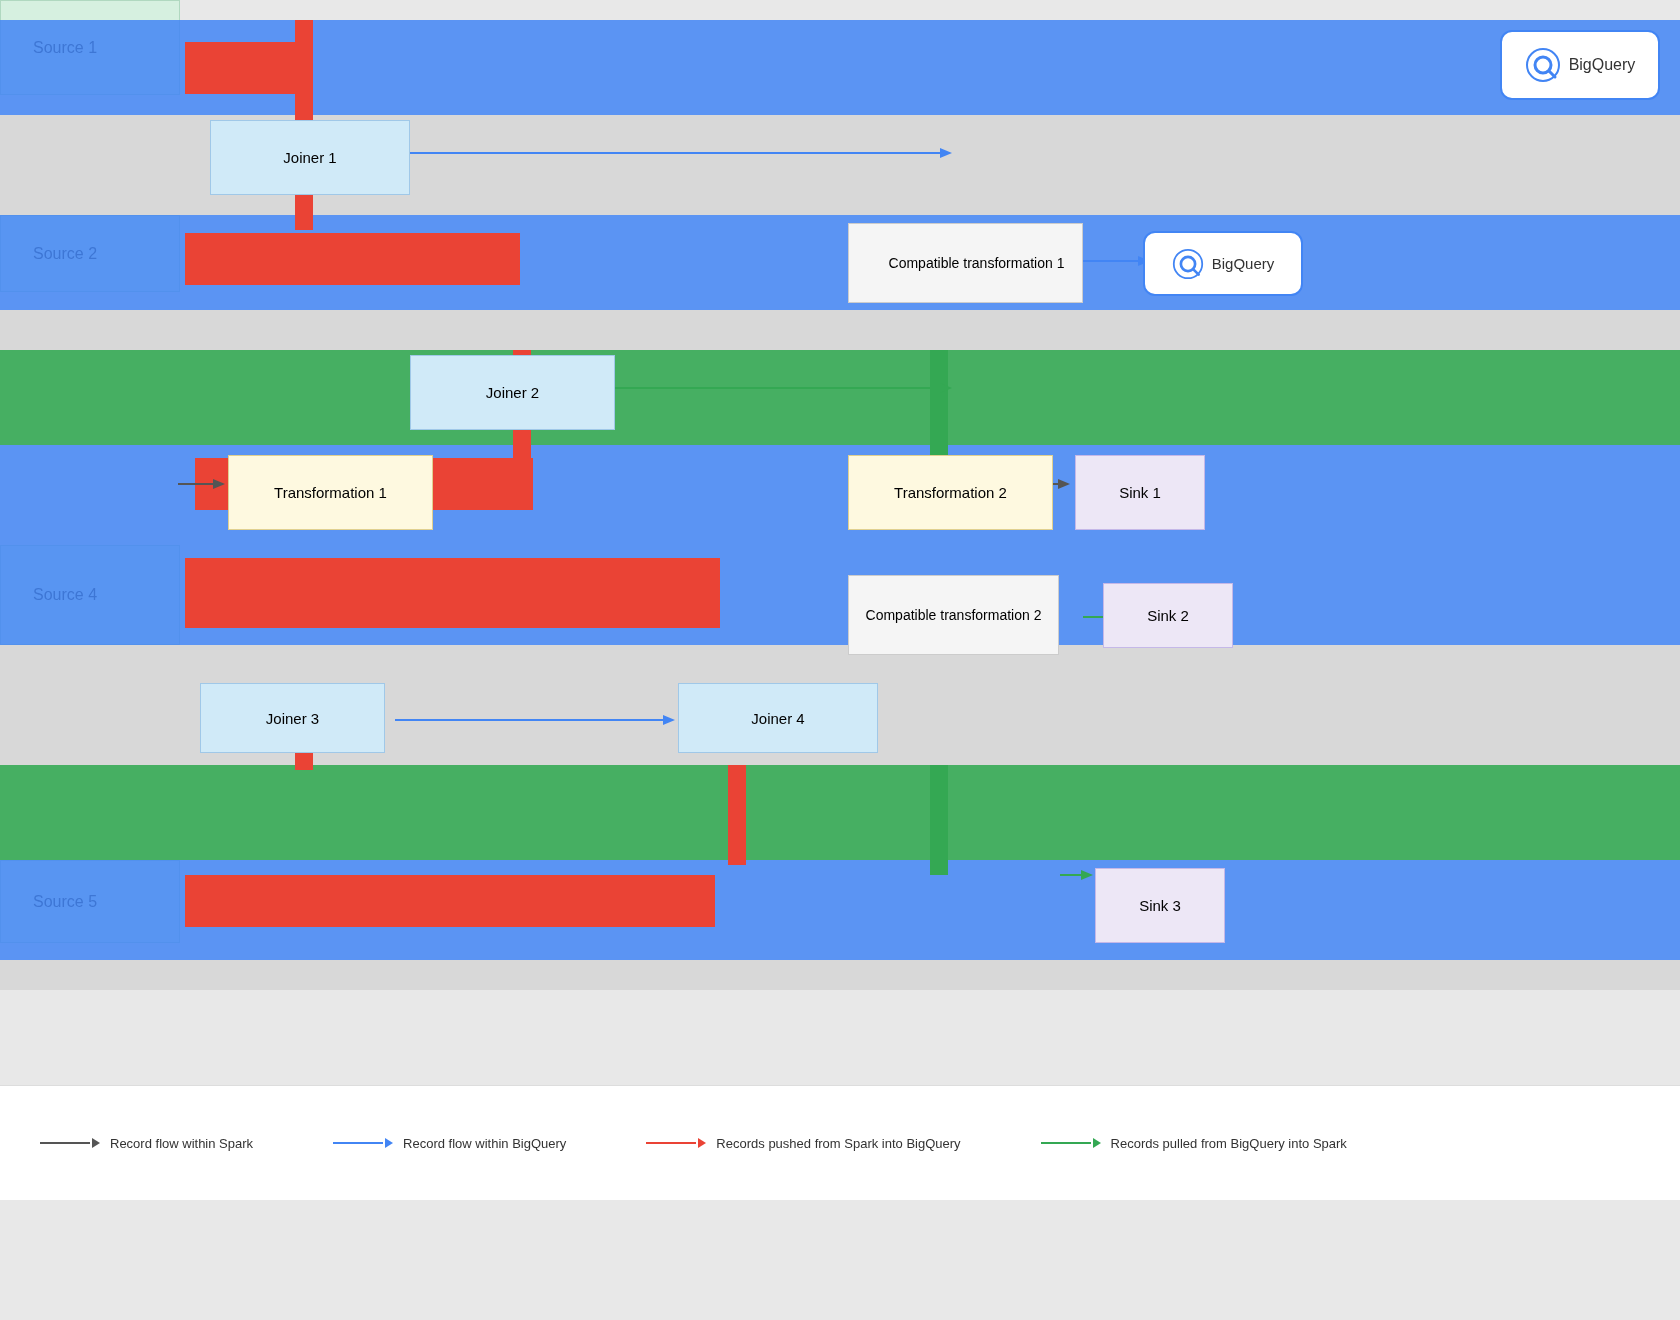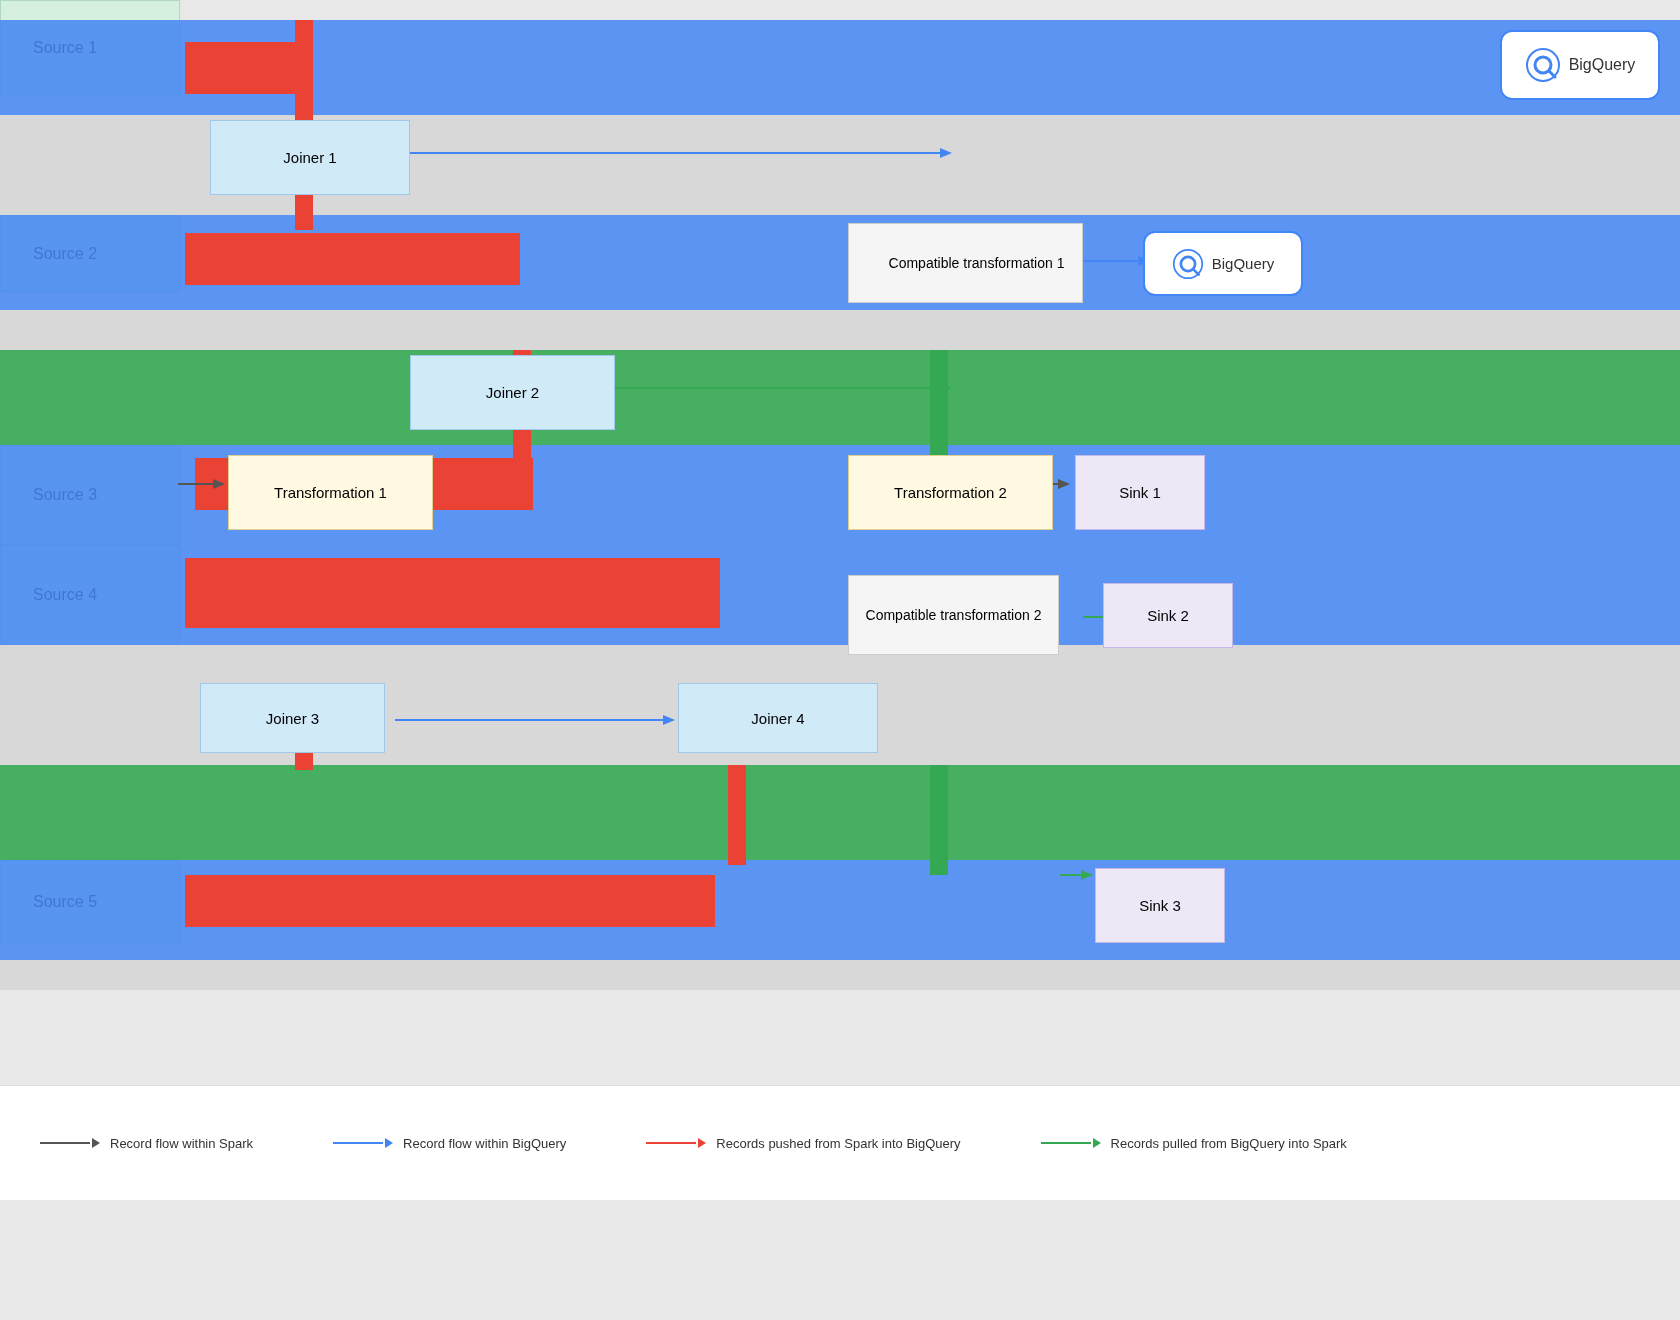--- a/index.html
+++ b/index.html
@@ -227,23 +227,20 @@
       <circle cx="18" cy="18" r="8" fill="none" stroke="#4285F4" stroke-width="3"></circle>
       <line x1="24" y1="24" x2="30" y2="30" stroke="#4285F4" stroke-width="3" stroke-linecap="round"></line>
     </svg>
     <span style="font-size:15px; font-weight:500; color:#333;">BigQuery</span>
   </div>
 
   <div class="node-box node-joiner" style="left:410px; top:355px; width:205px; height:75px; z-index:20;">
     <span>Joiner 2</span>
   </div>
 
-  <div class="source-label" style="left:0; top:445px; width:180px; height:100px;">
-    <span>Source 3</span>
-  </div>
 
   <div class="node-box node-transform" style="left:228px; top:455px; width:205px; height:75px; z-index:20;">
     <span>Transformation 1</span>
   </div>
 
   <div class="node-box node-transform" style="left:848px; top:455px; width:205px; height:75px; z-index:20;">
     <span>Transformation 2</span>
   </div>
 
   <div class="node-box node-sink" style="left:1075px; top:455px; width:130px; height:75px; z-index:20;">

